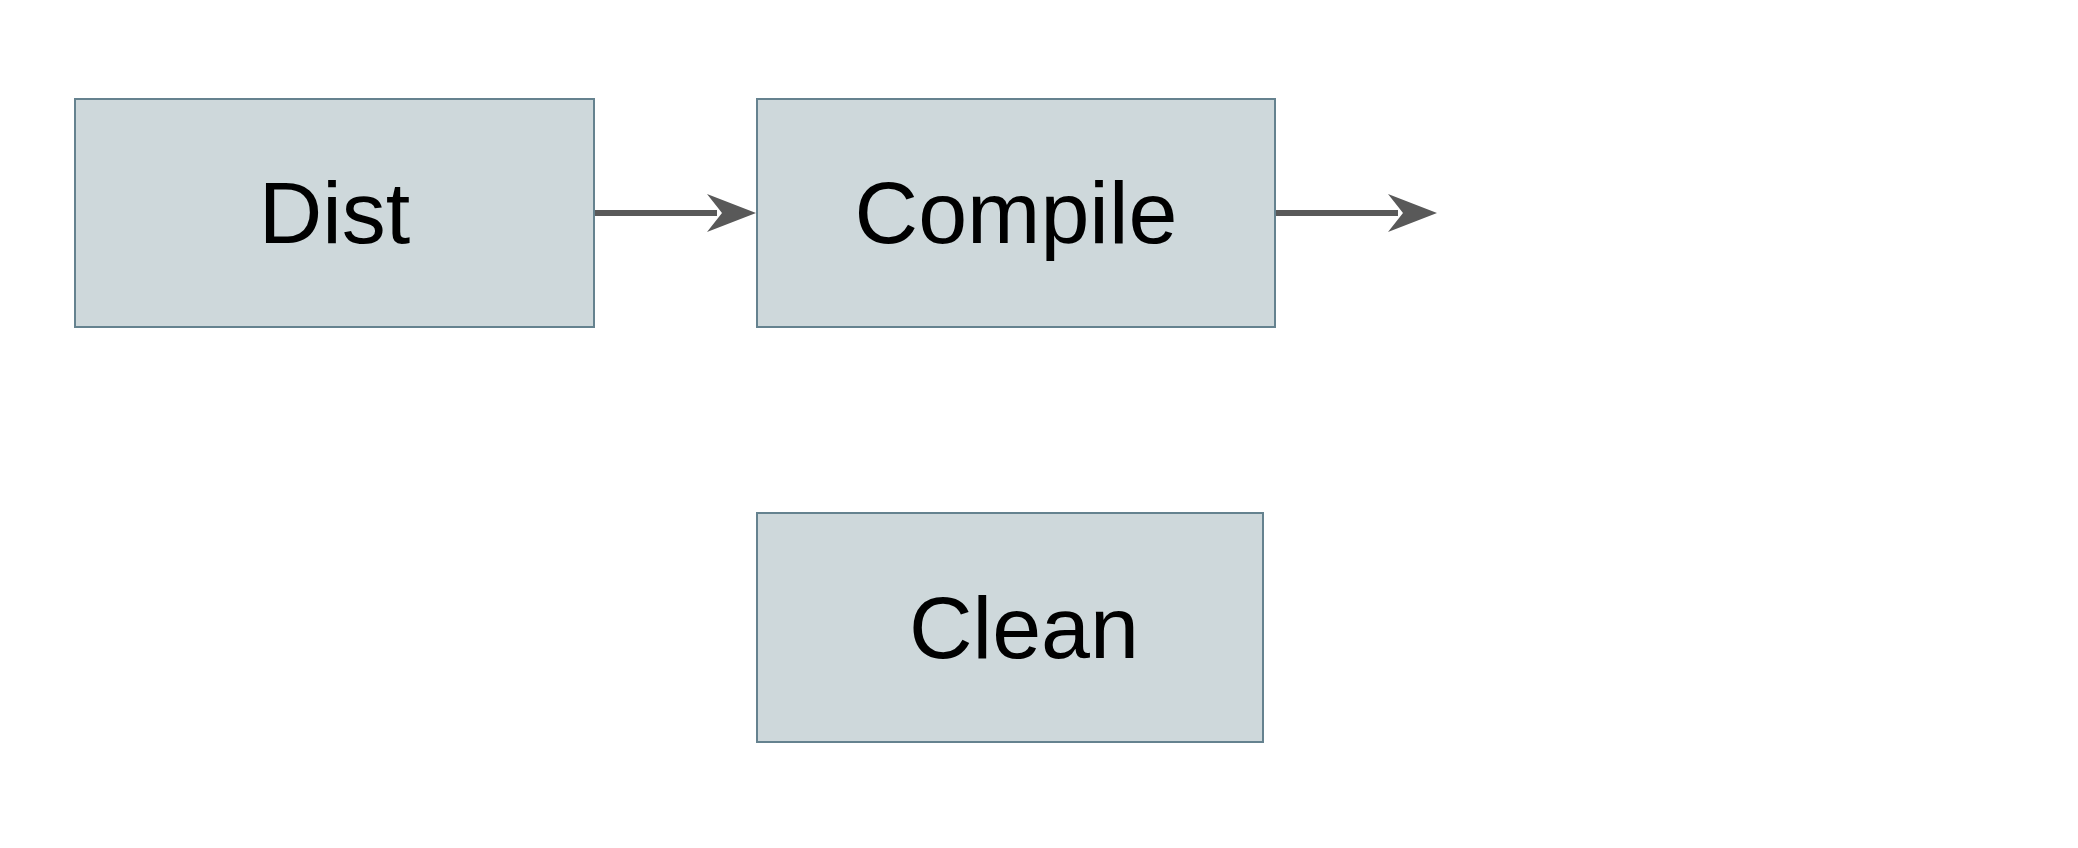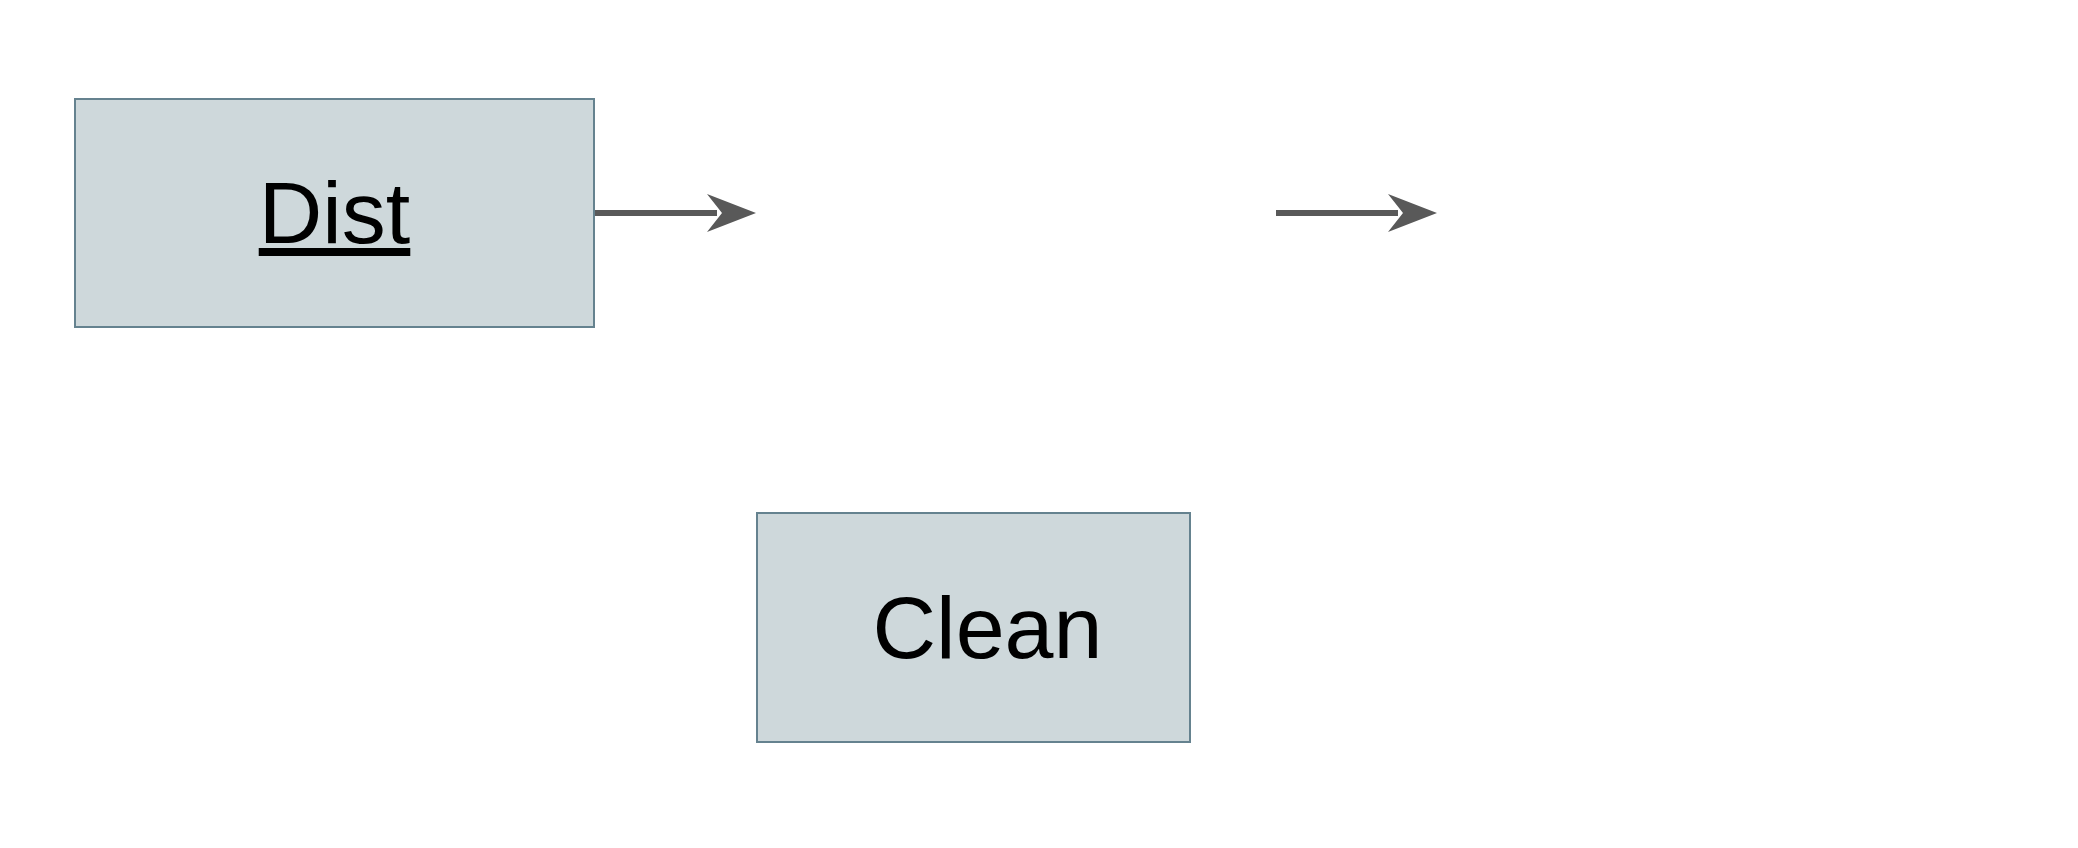--- a/index.html
+++ b/index.html
@@ -23,24 +23,24 @@
     display: flex;
     align-items: center;
     justify-content: center;
   }
   .node .label {
     font-size: 88px;
     line-height: 1;
     color: var(--label-color, #000000);
     white-space: nowrap;
   }
-  .node-dist    { left: 74px;   top: 98px;  width: 521px; height: 230px; text-decoration: underline; }
+  .node-dist    { left: 74px;   top: 98px;  width: 521px; height: 230px; }
   .node-compile { left: 756px;  top: 98px;  width: 520px; height: 230px; }
   .node-init    { left: 1437px; top: 98px;  width: 526px; height: 230px; }
-  .node-clean   { left: 756px;  top: 512px; width: 435px; height: 231px; padding-left: 28px; }
+  .node-clean   { left: 756px;  top: 512px; width: 508px; height: 231px; padding-left: 28px; }
   .edge {
     position: absolute;
     width: 161px;
     height: 44px;
   }
   .edge-1 { left: 595px;  top: 191px; }
   .edge-2 { left: 1276px; top: 191px; }
 </style>
 </head>
 <body>
@@ -49,20 +49,23 @@
 
   <div class="node node-dist">
     <span class="label">Dist</span>
   </div>
 
   <svg class="edge edge-1" viewBox="0 0 161 44" aria-hidden="true">
     <line class="edge-line" x1="0" y1="22" x2="122" y2="22" stroke-width="6" stroke="#595959"></line>
     <polygon class="edge-head" points="161,22 112,3 127,22 112,41" fill="#595959"></polygon>
   </svg>
 
+  <div class="node node-compile">
+    <span class="label">Compile</span>
+  </div>
 
   <svg class="edge edge-2" viewBox="0 0 161 44" aria-hidden="true">
     <line class="edge-line" x1="0" y1="22" x2="122" y2="22" stroke-width="6" stroke="#595959"></line>
     <polygon class="edge-head" points="161,22 112,3 127,22 112,41" fill="#595959"></polygon>
   </svg>
 
 
   <div class="node node-clean">
     <span class="label">Clean</span>
   </div>

